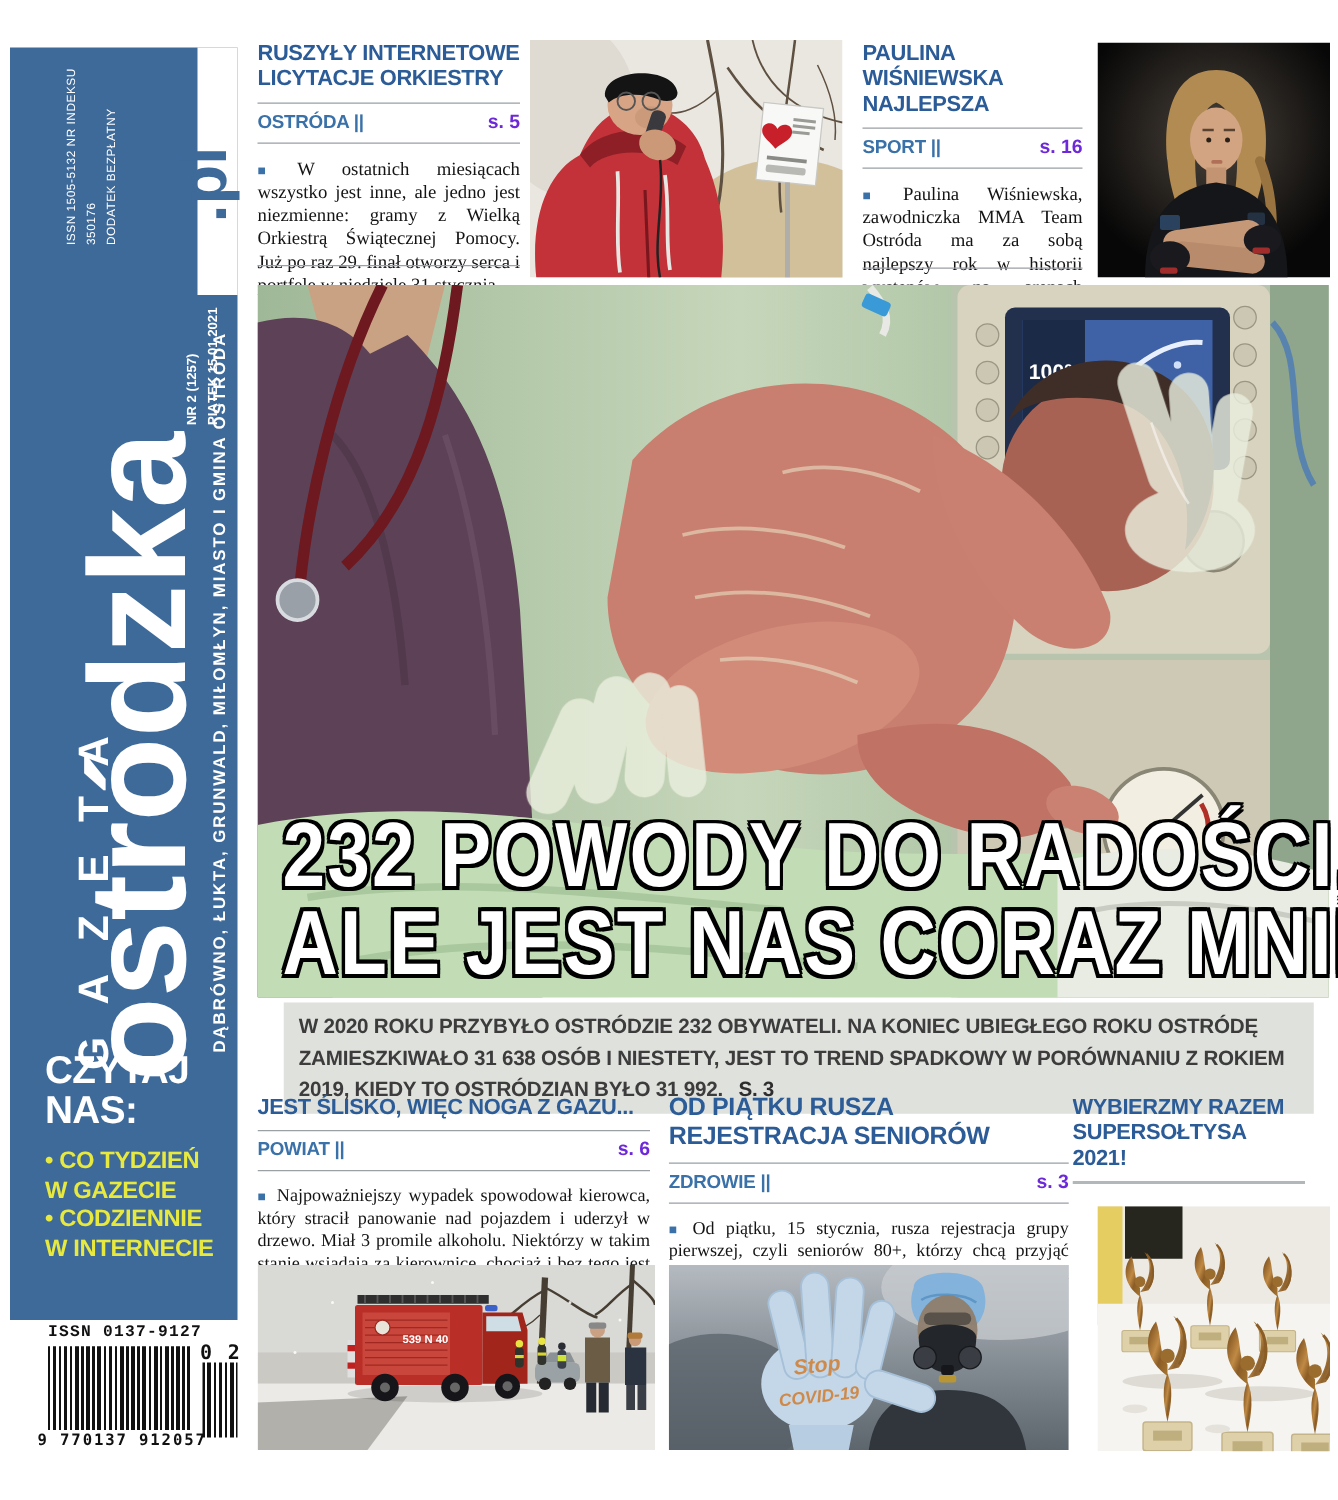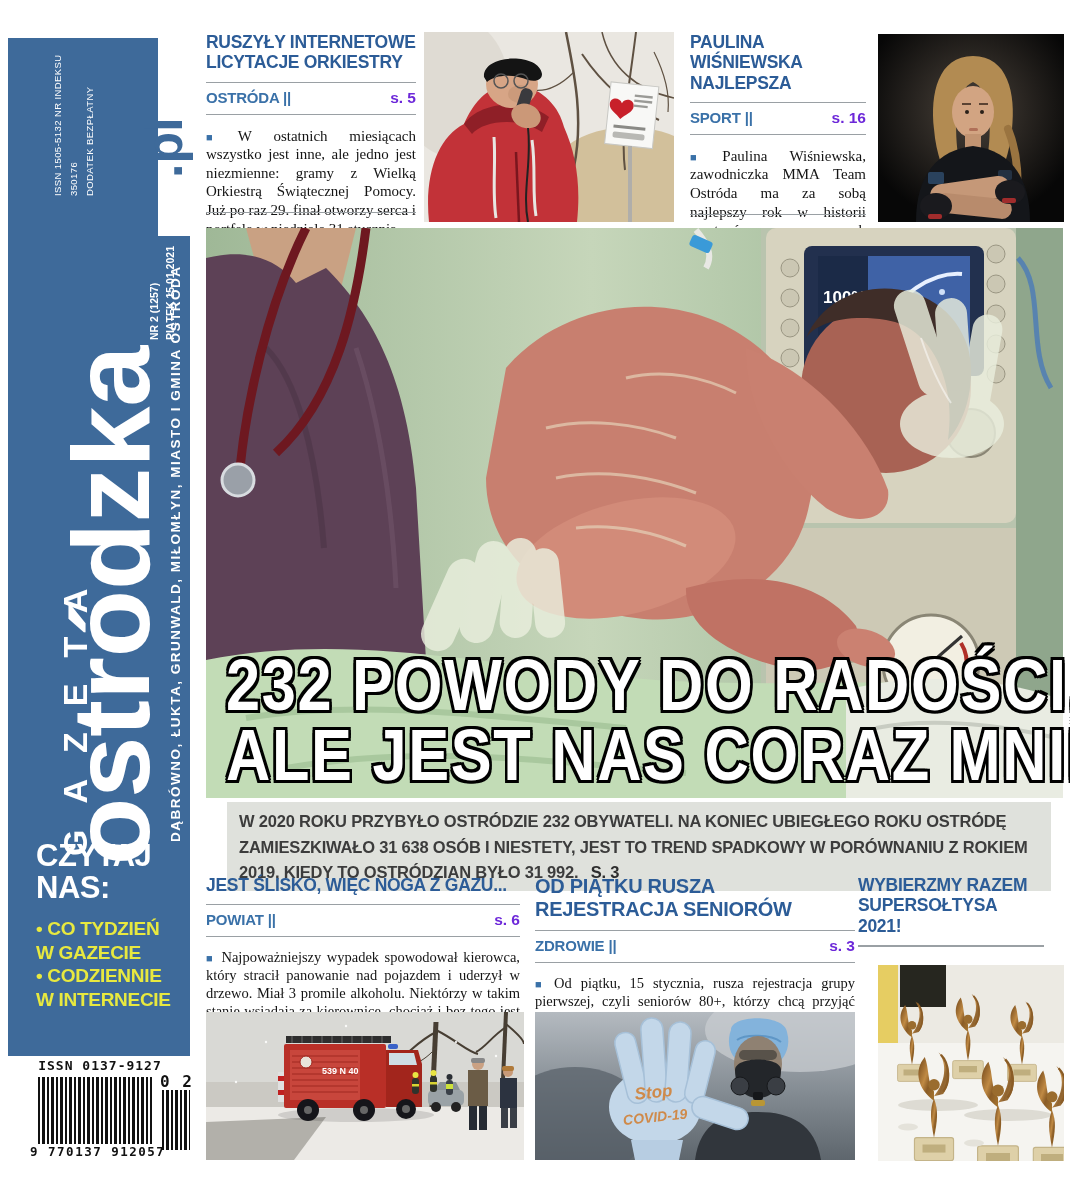--- a/index.html
+++ b/index.html
@@ -77,21 +77,21 @@
     <div class="promo-title">CZYTAJ</div>
     <div class="promo-title">NAS:</div>
     <div style="height:13px;"></div>
     <div class="promo-item">• CO TYDZIEŃ</div>
     <div class="promo-item">W GAZECIE</div>
     <div class="promo-item">• CODZIENNIE</div>
     <div class="promo-item">W INTERNECIE</div>
   </div>
 
   <div class="abs" id="barcode">
-    <div class="abs bc-issn" style="left:6px;top:0;">ISSN 0137-9127</div>
+    <div class="abs bc-issn" style="left:6px;top:0;font-family:Liberation Mono, monospace;">ISSN 0137-9127</div>
     <div class="abs bc-bars" style="left:10px;top:19px;width:114px;height:72px;"></div>
     <div class="abs bc-digits" style="left:2px;top:86px;width:130px;text-align:center;">9 770137 912057</div>
     <div class="abs bc-digits" style="left:132px;top:14px;width:30px;text-align:center;font-size:16px;">0 2</div>
     <div class="abs bc-bars" style="left:134px;top:32px;width:28px;height:60px;"></div>
   </div>
 
   <section class="abs" style="left:206px;top:32px;width:210px;">
     <h2 class="headline">RUSZYŁY INTERNETOWE LICYTACJE ORKIESTRY</h2>
     <div class="rule"></div>
     <div class="kicker">

